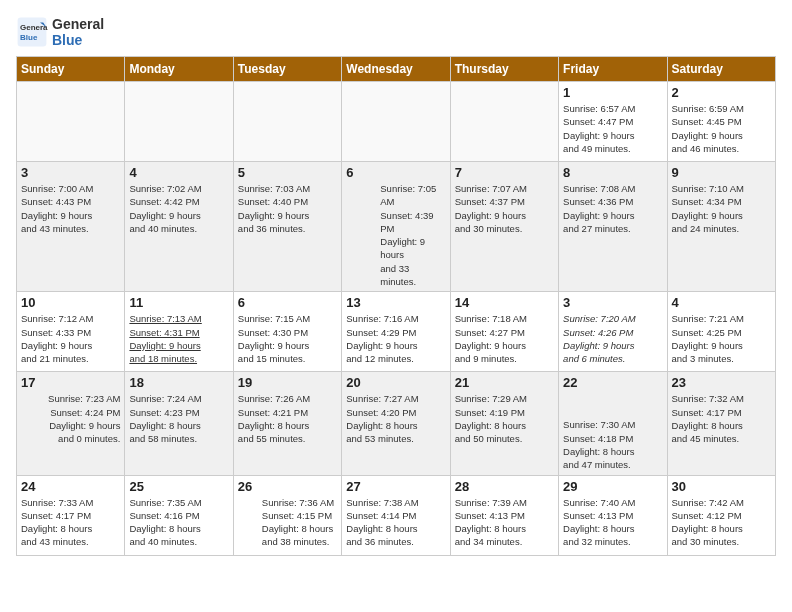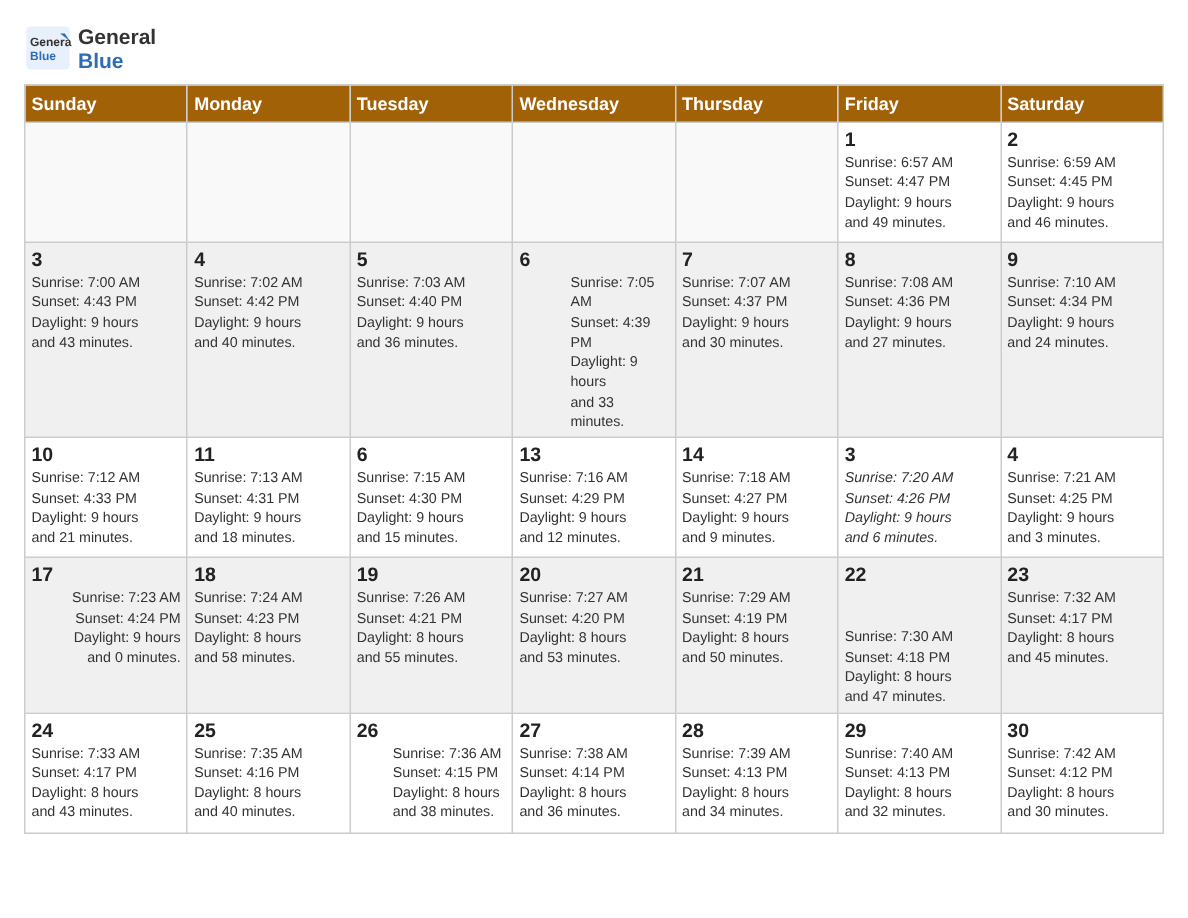--- a/index.html
+++ b/index.html
@@ -185,21 +185,21 @@
       <tr>
         <td>
           <span class="day-number">10</span>
           <div class="day-info" style="white-space: pre-line;">Sunrise: 7:12 AM
 Sunset: 4:33 PM
 Daylight: 9 hours
 and 21 minutes.</div>
         </td>
         <td>
           <span class="day-number">11</span>
-          <div class="day-info" style="white-space: pre-line;">Sunrise: 7:13 AM
+          <div class="day-info" style="white-space: pre-line; text-decoration: underline;">Sunrise: 7:13 AM
 Sunset: 4:31 PM
 Daylight: 9 hours
 and 18 minutes.</div>
         </td>
         <td>
           <span class="day-number">6</span>
           <div class="day-info" style="white-space: pre-line;">Sunrise: 7:15 AM
 Sunset: 4:30 PM
 Daylight: 9 hours
 and 15 minutes.</div>

